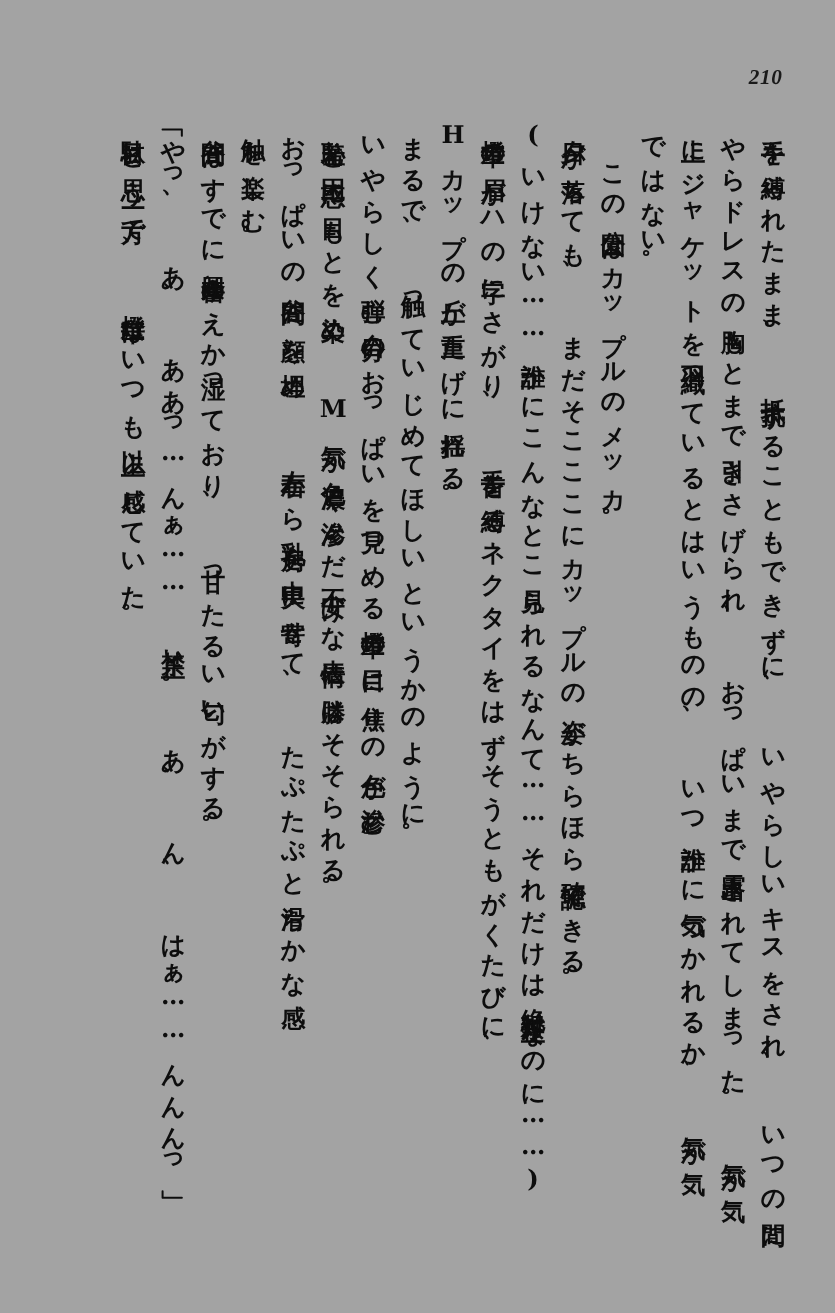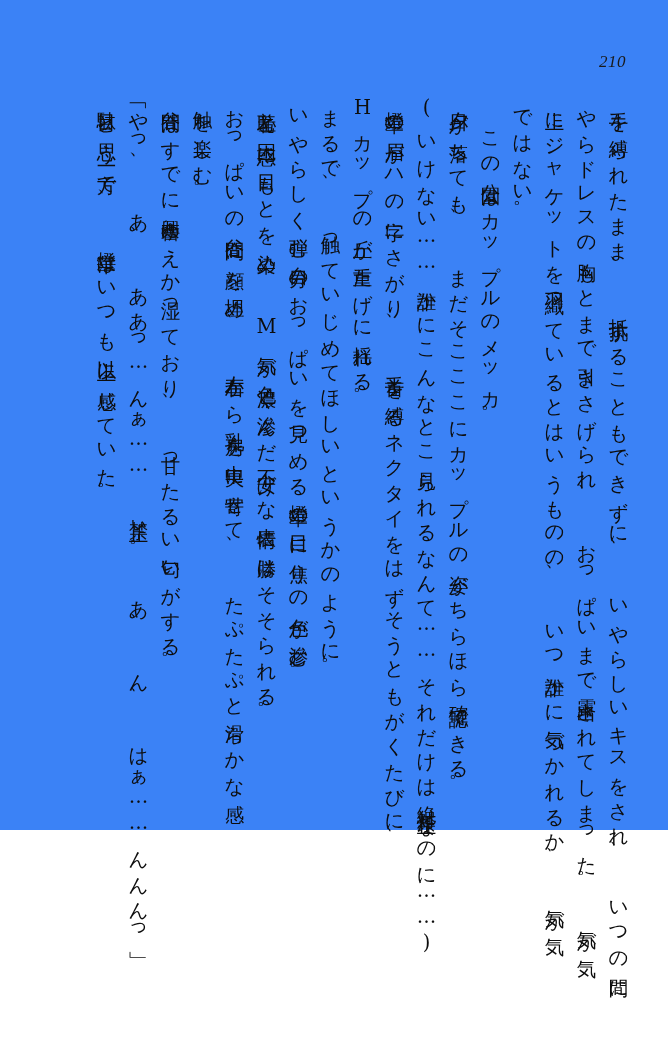--- a/index.html
+++ b/index.html
@@ -10,22 +10,23 @@
   body {
     width: 668px;
     height: 1050px;
     overflow: hidden;
     font-family: "Liberation Serif", "DejaVu Serif", serif;
     color: #111111;
   }
   .page {
     position: relative;
     width: 668px;
-    height: 830px;
-    background: #3b82f6;
+    height: 1050px;
+    background: #a3a3a3;
+    font-weight: bold;
   }
   .page-number {
     position: absolute;
     top: 52px;
     right: 42px;
     font-family: "Liberation Serif", "DejaVu Serif", serif;
     font-style: italic;
     font-size: 17px;
     color: #1a1a1a;
     letter-spacing: 0.5px;

